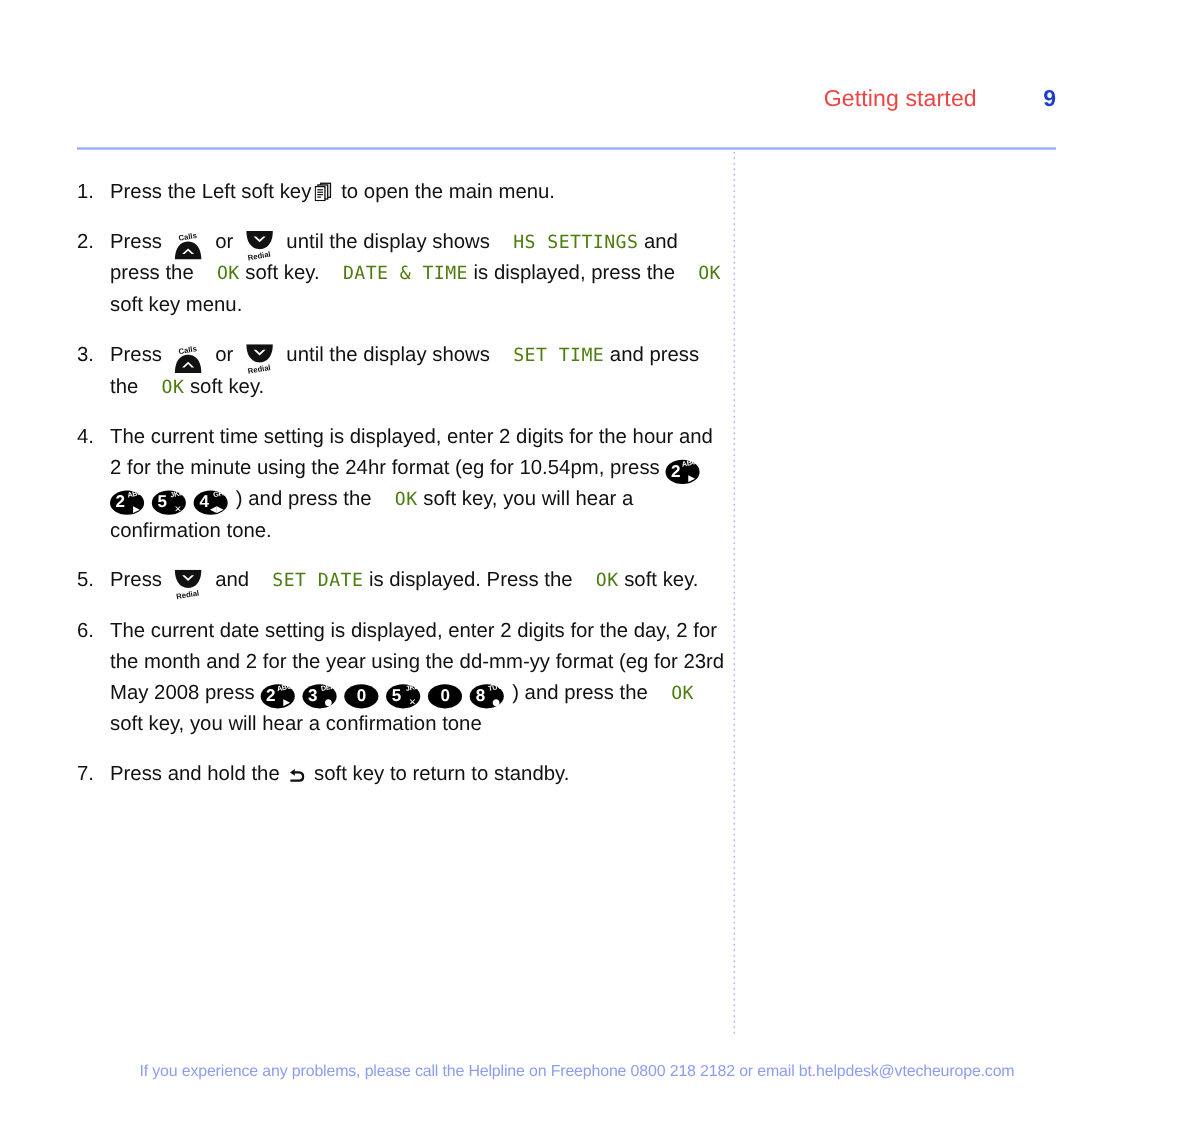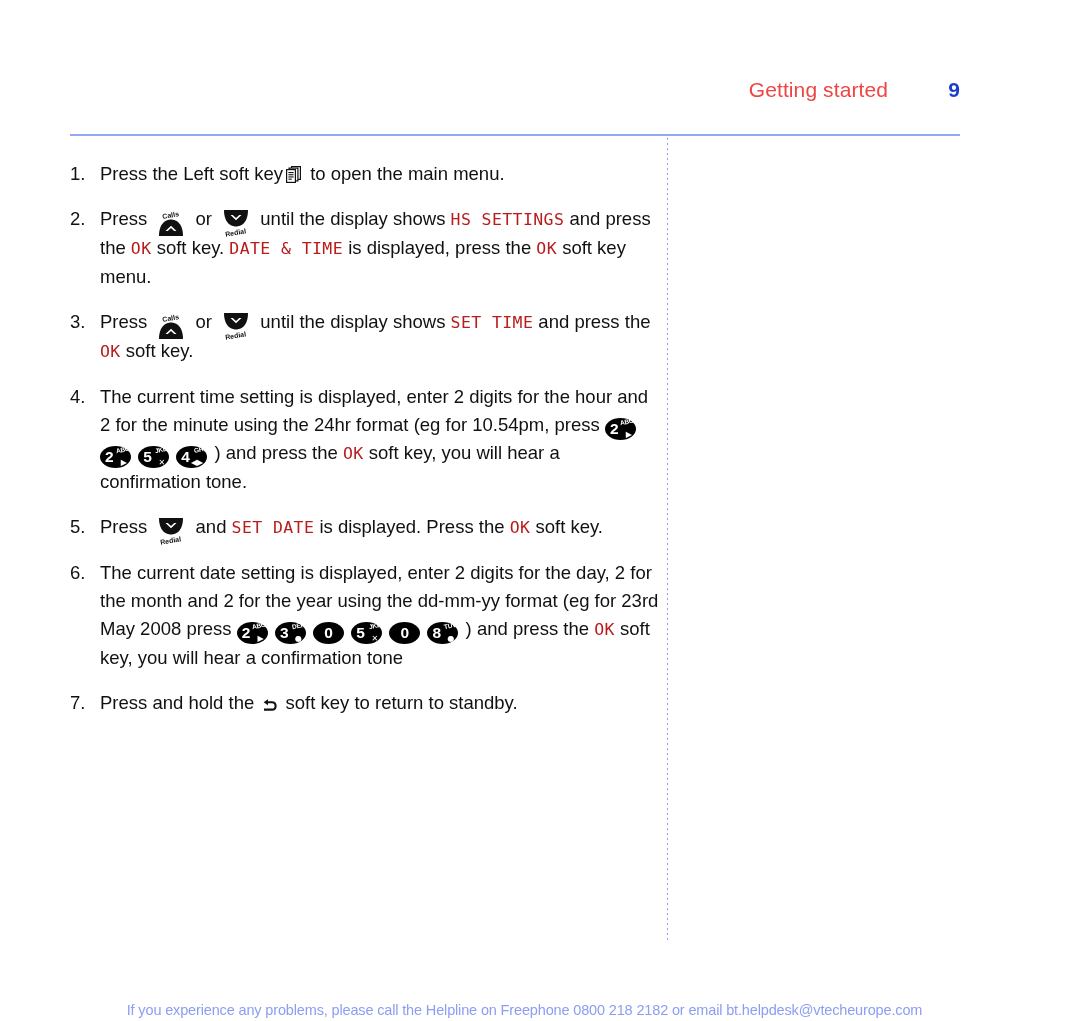--- a/index.html
+++ b/index.html
@@ -100,21 +100,22 @@
     font-size: 18.5px;
     color: #111;
   }
   .b { font-weight: 400; text-align: center; }
 
   
   .lcd {
     font-family: "DejaVu Sans Mono", "Liberation Mono", monospace;
     font-size: 16.5px;
     letter-spacing: 0.4px;
-    color: #b91c1c;
+    color: #4d7c0f;
+    margin-left: 16px;
   }
 
   
   .icon-inline {
     display: inline-block;
     vertical-align: middle;
     position: relative;
   }
 
   
@@ -206,21 +207,20 @@
   
   .footer {
     position: absolute;
     left: 0;
     top: 966px;
     width: 1049px;
     text-align: center;
     font-size: 14.5px;
     color: #8c9df2;
     letter-spacing: -0.15px;
-    margin-top: 36px;
   }
 </style>
 </head>
 <body>
 
 <div class="page-header">
   <div class="header-title">Getting started</div>
   <div class="header-pageno">9</div>
 </div>
 <div class="header-rule"></div>

